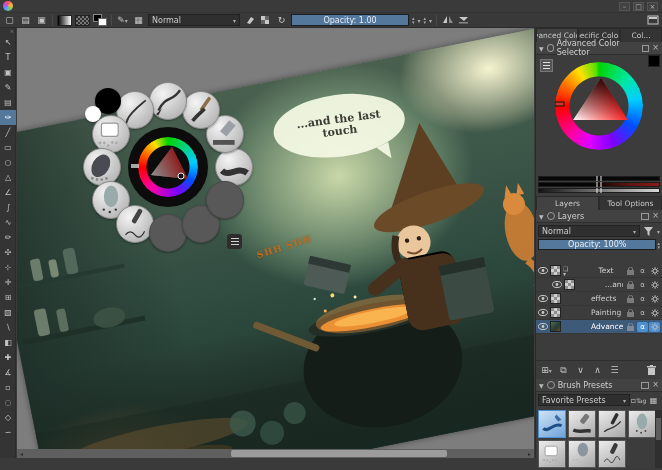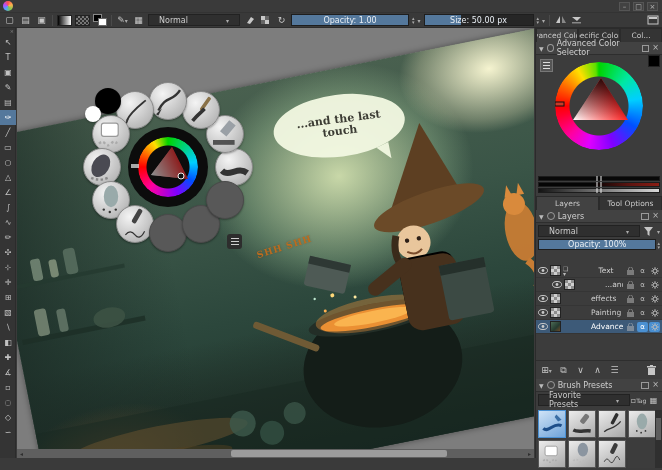--- a/index.html
+++ b/index.html
@@ -22,21 +22,21 @@
     display:flex; align-items:center; gap:3px; padding:0 3px; border-bottom:1px solid #2c2c2c; z-index:30;}
   .tb-icon { width:13px; height:12px; display:flex; align-items:center; justify-content:center;
     color:#c8c8c8; font-size:9px; }
   .tb-chip { width:15px; height:11px; border:1px solid #222; }
   #chip-gradient { background:linear-gradient(90deg,#000,#fff); }
   #chip-pattern { background:repeating-conic-gradient(#777 0 25%,#2e2e2e 0 50%) 0 0/4px 4px; }
   #fgbg { position:relative; width:14px; height:12px; }
   #fgbg .fg { position:absolute; left:0; top:0; width:9px; height:8px; background:#000; border:1px solid #888; }
   #fgbg .bg { position:absolute; right:0; bottom:0; width:9px; height:8px; background:#fff; border:1px solid #666; }
   .tb-combo { height:12px; background:#2f2f2f; border:1px solid #222; color:#ccc;
-    display:flex; align-items:center; font-size:8px; padding:0 10px; gap:6px; }
+    display:flex; align-items:center; font-size:8px; padding:0 3px; gap:6px; }
   .slider { position:relative; height:12px; background:#262626; border:1px solid #1e1e1e; overflow:hidden; }
   .slider .fill { position:absolute; left:0; top:0; bottom:0; background:#54789c; }
   .slider .lbl { position:absolute; inset:0; display:flex; align-items:center; justify-content:center;
     color:#e8eef4; font-size:8px; white-space:nowrap; }
   .spin { display:flex; flex-direction:column; justify-content:center; color:#aaa; font-size:5px; line-height:4px; }
   .mini-arrow { color:#aaa; font-size:6px; }
   .sep { width:1px; height:11px; background:#4a4a4a; margin:0 1px; }
 
   
   #toolbox { position:absolute; left:0; top:28px; width:16px; height:430px; background:#343434;
@@ -211,24 +211,20 @@
           <rect x="0" y="4" width="4" height="4" fill="#666"></rect>
         </svg>
     </span>
     <span class="tb-icon">↻</span>
     <div class="slider" style="width:118px">
       <span class="fill" style="width:100%"></span>
       <span class="lbl">Opacity: 1.00</span>
     </div>
     <span class="spin">▴<br>▾</span>
     <span class="mini-arrow">▾</span>
-    <div class="slider" style="width:110px">
-      <span class="fill" style="width:34%"></span>
-      <span class="lbl">Size: 50.00 px</span>
-    </div>
     <span class="spin">▴<br>▾</span>
     <span class="mini-arrow">▾</span>
     <span class="sep"></span>
     <span class="tb-icon">
       <svg width="12" height="10">
           <polygon points="1,8 5,1 5,8" fill="#c8c8c8"></polygon>
           <polygon points="11,8 7,1 7,8" fill="#888"></polygon>
         </svg>
     </span>
     <span class="tb-icon">

